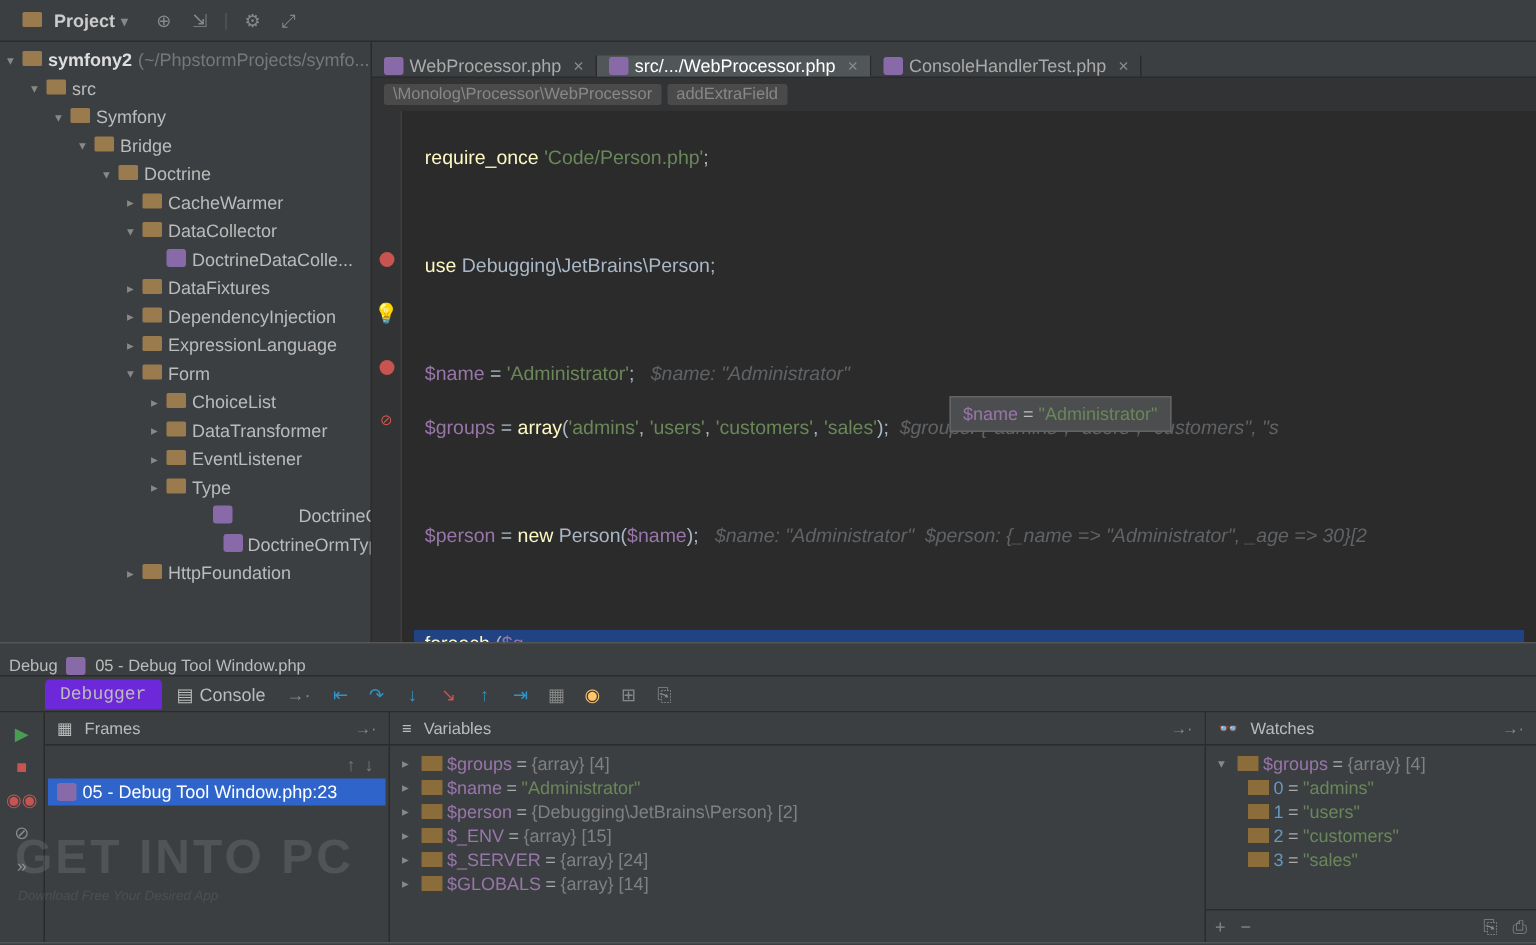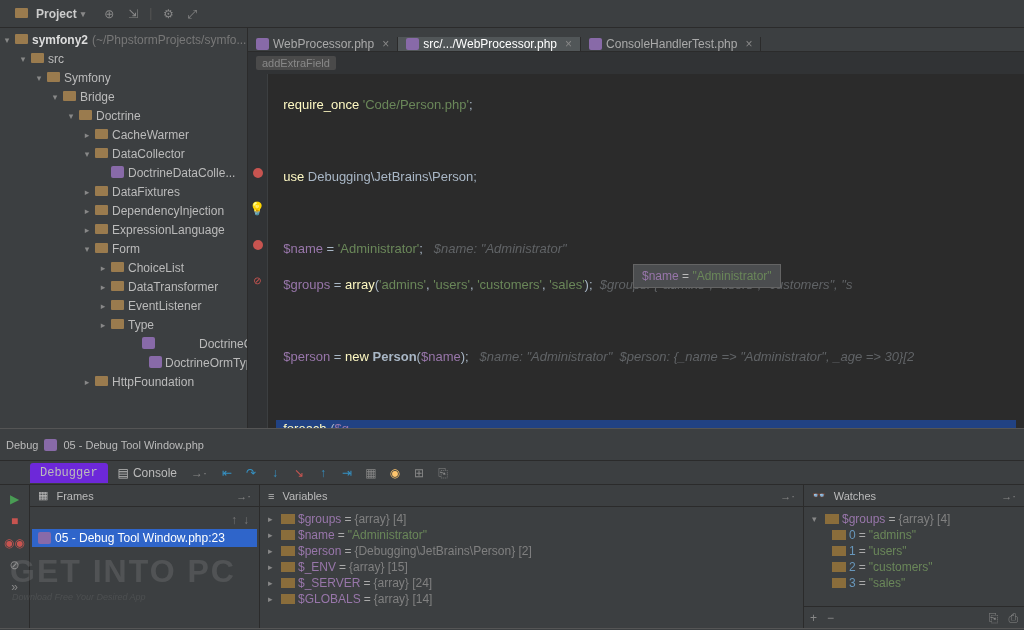--- a/index.html
+++ b/index.html
@@ -28,26 +28,26 @@
 .code-area { flex: 1; display: flex; font-family: Menlo, Consolas, monospace; font-size: 13px; line-height: 18px; position: relative; overflow: hidden; }
 .gutter { width: 20px; background: #313335; border-right: 1px solid #3c3f41; }
 .gutter-mark { height: 18px; display: flex; align-items: center; justify-content: center; }
 .red-dot { width: 10px; height: 10px; background: #c75450; border-radius: 50%; }
 .check-mark { color: #c75450; font-size: 10px; }
 .bulb { color: #ffc66d; }
 .code { flex: 1; padding: 4px 8px; color: #a9b7c6; white-space: pre; }
 .kw { color: #fef9c3; }
 .str { color: #6a8759; }
 .var { color: #9876aa; }
-.cls { color: #a9b7c6; font-weight: bold; }
+.cls { color: #a9b7c6; }
 .hint { color: #606366; font-style: italic; }
 .highlight-line { background: #214283; display: inline-block; width: 100%; }
 .tooltip { position: absolute; background: #4b4d4f; border: 1px solid #646464; padding: 2px 8px; border-radius: 0; left: 385px; top: 190px; font-family: Menlo, monospace; font-size: 12px; z-index: 10; }
 .debug-panel { height: 200px; background: #3c3f41; border-top: 1px solid #555; display: flex; flex-direction: column; }
-.debug-header { height: 32px; display: flex; align-items: center; padding: 0 6px; gap: 6px; border-bottom: 1px solid #2b2b2b; font-size: 11px; }
+.debug-header { height: 22px; display: flex; align-items: flex-end; padding: 0 6px; gap: 6px; border-bottom: 1px solid #2b2b2b; font-size: 11px; }
 .debug-tabs { height: 24px; display: flex; align-items: center; border-bottom: 1px solid #2b2b2b; }
 .debug-tab { padding: 3px 10px; color: #bbb; cursor: pointer; }
 .debug-tab.active { background: #6d28d9; border-radius: 3px 3px 0 0; font-family: Liberation Mono, monospace; }
 .debug-toolbar-icons { display: flex; gap: 8px; margin-left: 12px; align-items: center; }
 .debug-body { flex: 1; display: flex; }
 .debug-side { width: 30px; background: #3c3f41; border-right: 1px solid #2b2b2b; display: flex; flex-direction: column; align-items: center; gap: 6px; padding-top: 6px; }
 .side-icon { width: 16px; height: 16px; cursor: pointer; display: flex; align-items: center; justify-content: center; }
 .play { color: #499c54; }
 .stop { color: #c75450; }
 .frames-panel { width: 230px; border-right: 1px solid #2b2b2b; display: flex; flex-direction: column; }
@@ -205,20 +205,21 @@
           <span>src/.../WebProcessor.php</span>
           <span class="tab-close">×</span>
         </div>
         <div class="tab">
           <span class="php-icon"></span>
           <span>ConsoleHandlerTest.php</span>
           <span class="tab-close">×</span>
         </div>
       </div>
     <div class="breadcrumb">
+      <span class="seg">\Monolog\Processor\WebProcessor</span>
       <span class="seg">addExtraField</span>
     </div>
     <div class="code-area">
       <div class="gutter">
         <div class="gutter-mark"></div>
           <div class="gutter-mark"></div>
           <div class="gutter-mark"></div>
         <div class="gutter-mark"></div>
           <div class="gutter-mark"></div>
         <div class="gutter-mark">

